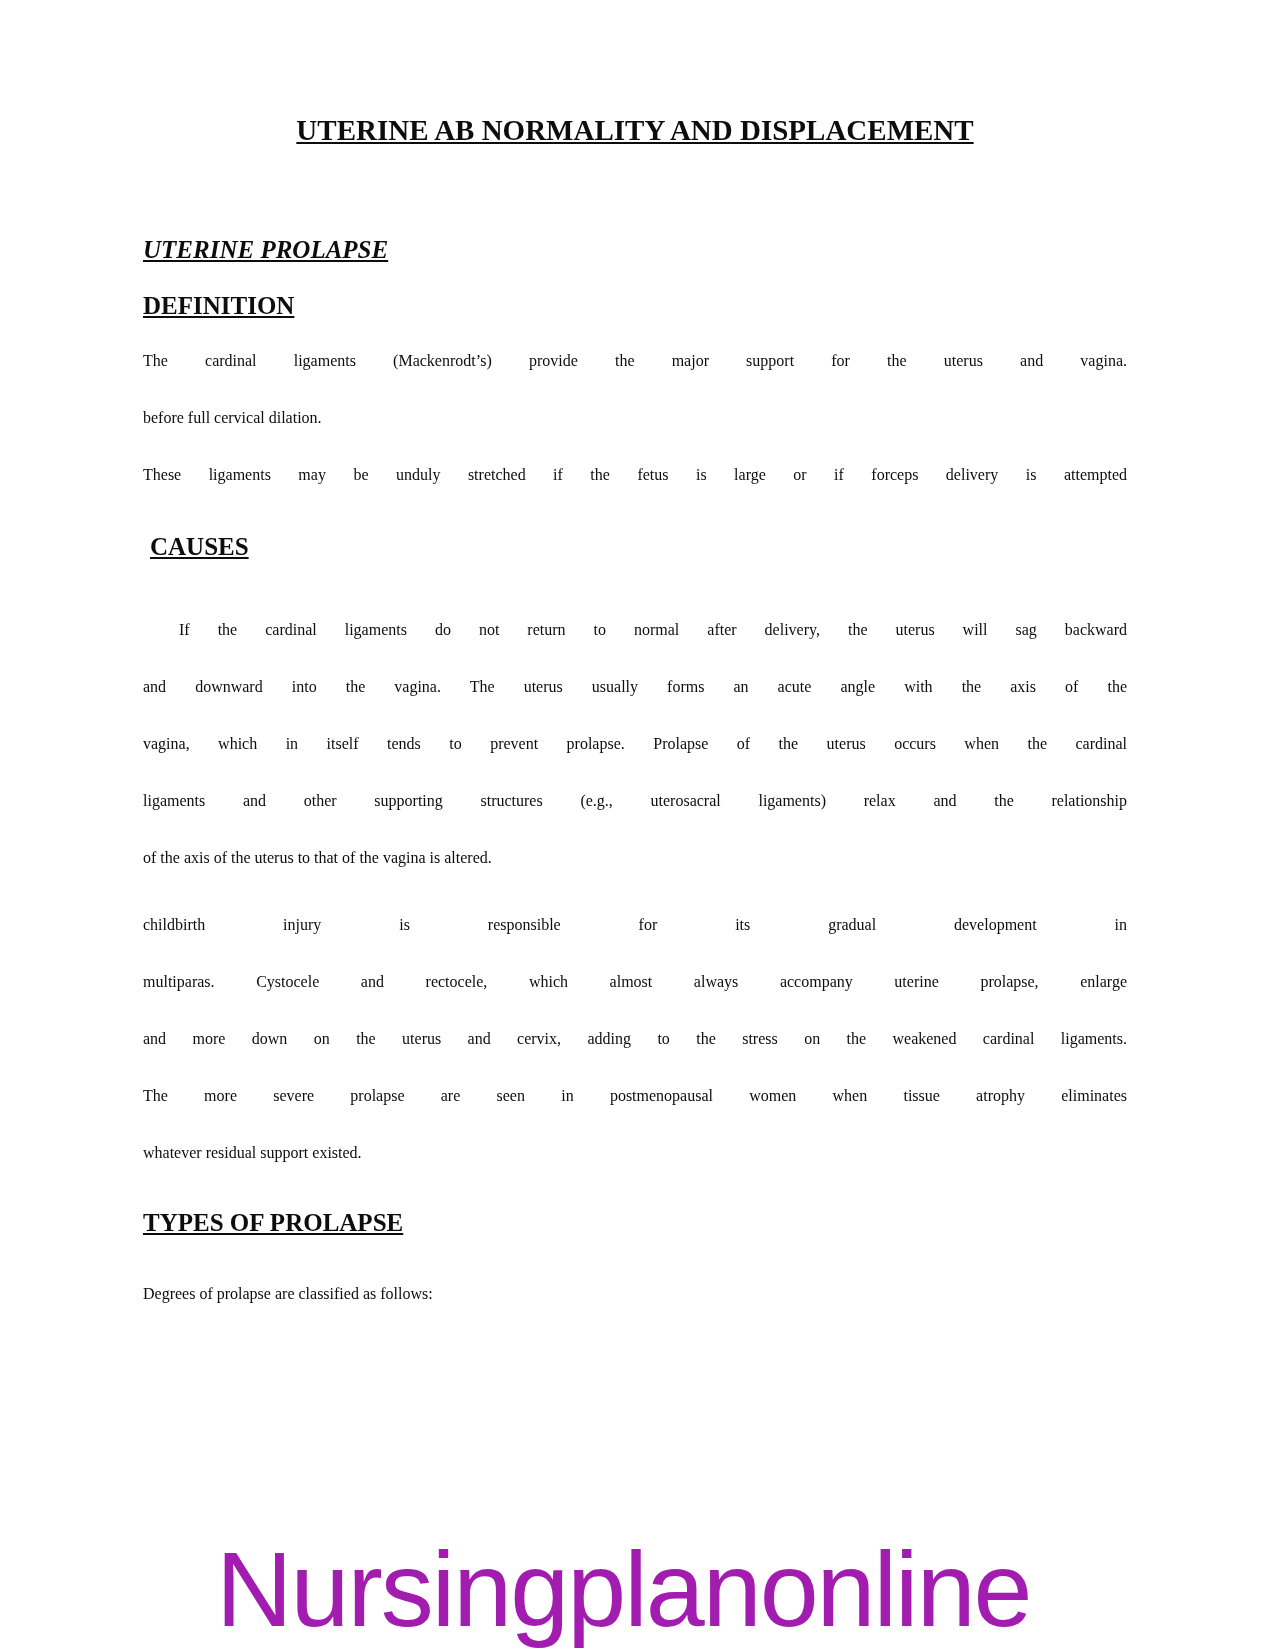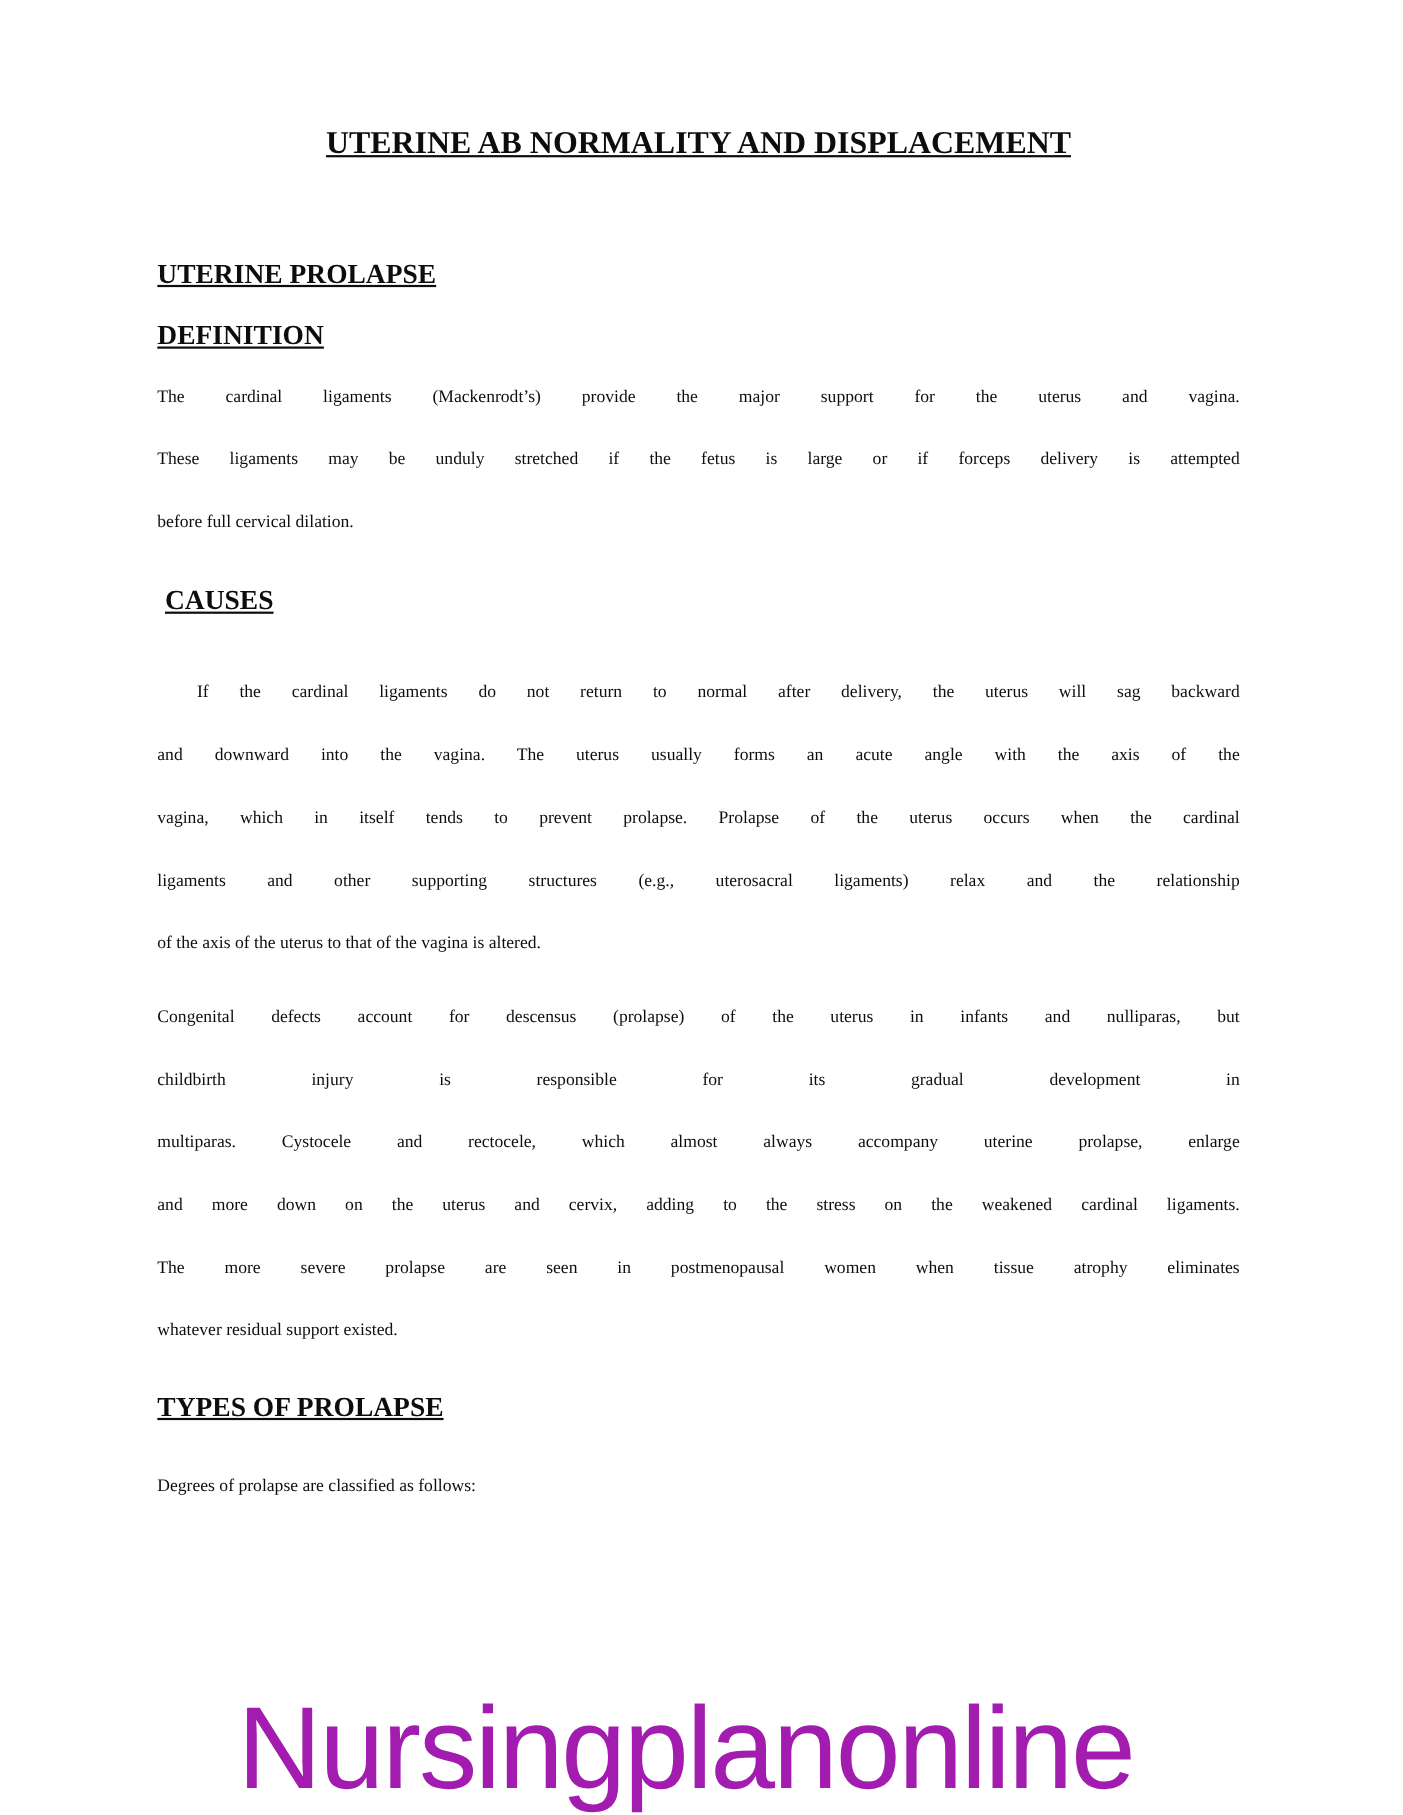--- a/index.html
+++ b/index.html
@@ -30,21 +30,21 @@
     text-decoration: underline;
     margin: 0;
   }
   .heading {
     font-size: 25px;
     font-weight: bold;
     line-height: 32px;
     text-decoration: underline;
     margin: 0;
   }
-  #h-prolapse   { margin-top: 84px; }
+  #h-prolapse   { margin-top: 84px; font-style: italic; }
   #h-definition { margin-top: 24px; }
   #h-causes     { margin-top: 28px; padding-left: 7px; }
   #h-types      { margin-top: 26px; }
   .para {
     font-size: 16px;
     margin: 0;
   }
   #p-definition  { margin-top: 10px; }
   #p-causes      { margin-top: 38px; }
   #p-development { margin-top: 10px; }
@@ -77,36 +77,35 @@
 <div class="page">
 
   <h1 class="title">UTERINE AB NORMALITY AND DISPLACEMENT</h1>
 
   <h2 class="heading" id="h-prolapse">UTERINE PROLAPSE</h2>
 
   <h2 class="heading" id="h-definition">DEFINITION</h2>
 
   <div class="para" id="p-definition">
     <div class="line j">The cardinal ligaments (Mackenrodt’s) provide the major support for the uterus and vagina.</div>
+    <div class="line">before full cervical dilation.</div>
     <div class="line j">These ligaments may be unduly stretched if the fetus is large or if forceps delivery is attempted</div>
-    <div class="line">before full cervical dilation.</div>
   </div>
 
   <h2 class="heading" id="h-causes">CAUSES</h2>
 
   <div class="para" id="p-causes">
     <div class="line j indent">If the cardinal ligaments do not return to normal after delivery, the uterus will sag backward</div>
     <div class="line j">and downward into the vagina. The uterus usually forms an acute angle with the axis of the</div>
     <div class="line j">vagina, which in itself tends to prevent prolapse. Prolapse of the uterus occurs when the cardinal</div>
     <div class="line j">ligaments and other supporting structures (e.g., uterosacral ligaments) relax and the relationship</div>
     <div class="line">of the axis of the uterus to that of the vagina is altered.</div>
   </div>
 
   <div class="para" id="p-development">
-    <div class="line j">Congenital defects account for descensus (prolapse) of the uterus in infants and nulliparas, but</div>
     <div class="line j">childbirth injury is responsible for its gradual development in</div>
     <div class="line j">multiparas. Cystocele and rectocele, which almost always accompany uterine prolapse, enlarge</div>
     <div class="line j">and more down on the uterus and cervix, adding to the stress on the weakened cardinal ligaments.</div>
     <div class="line j">The more severe prolapse are seen in postmenopausal women when tissue atrophy eliminates</div>
     <div class="line">whatever residual support existed.</div>
   </div>
 
   <h2 class="heading" id="h-types">TYPES OF PROLAPSE</h2>
 
   <div class="para" id="p-degrees">

